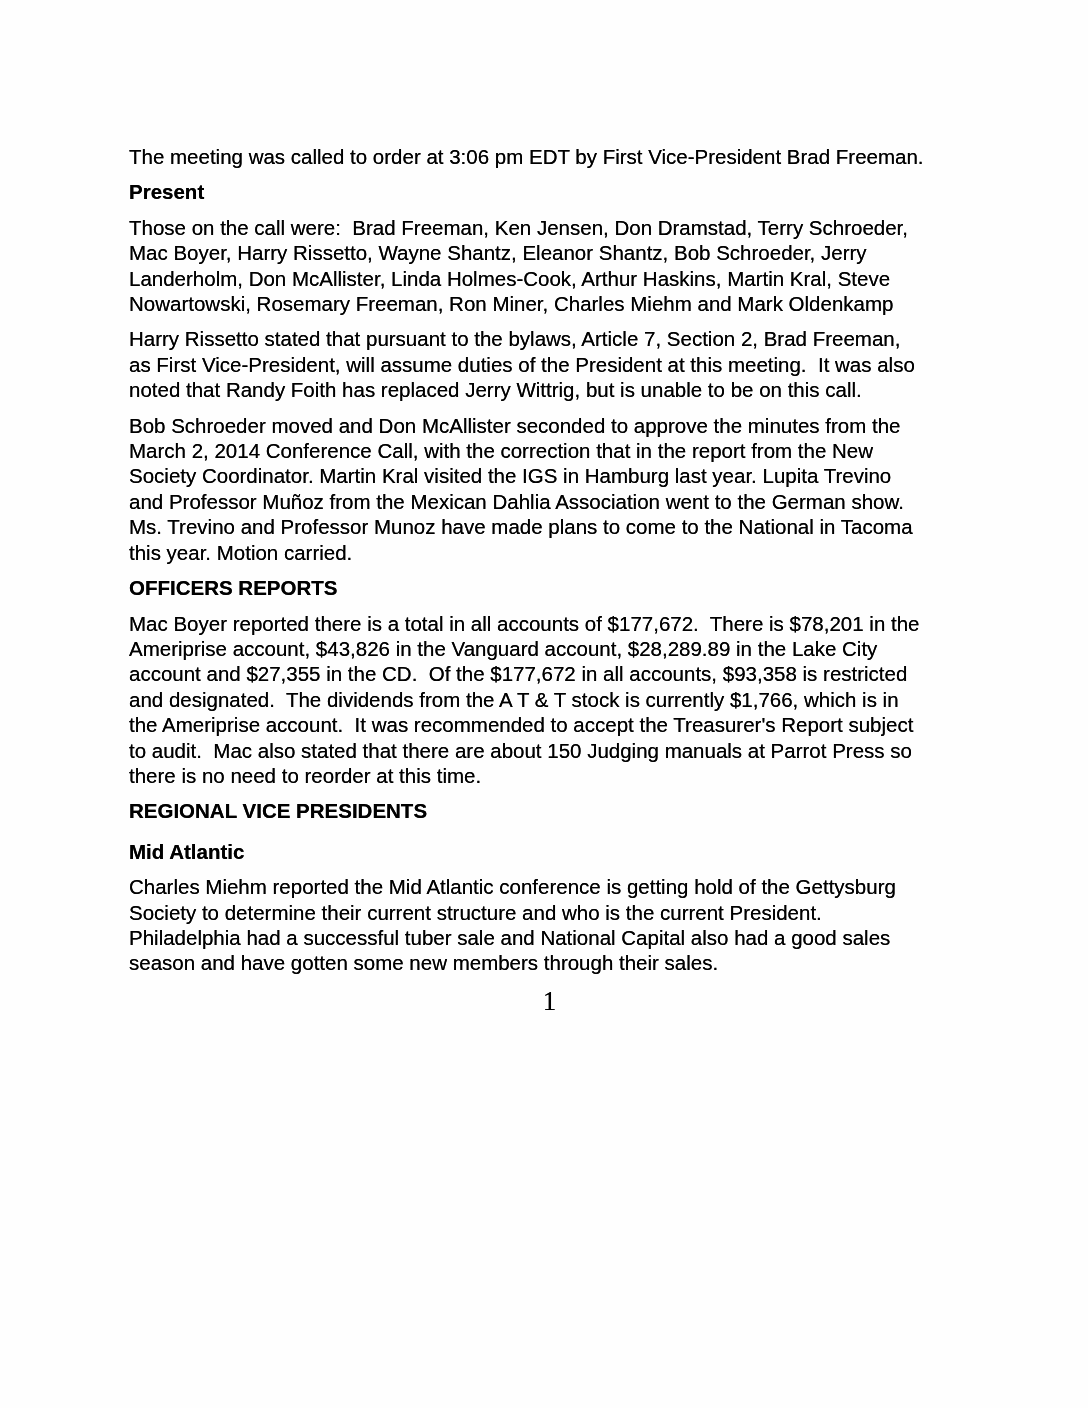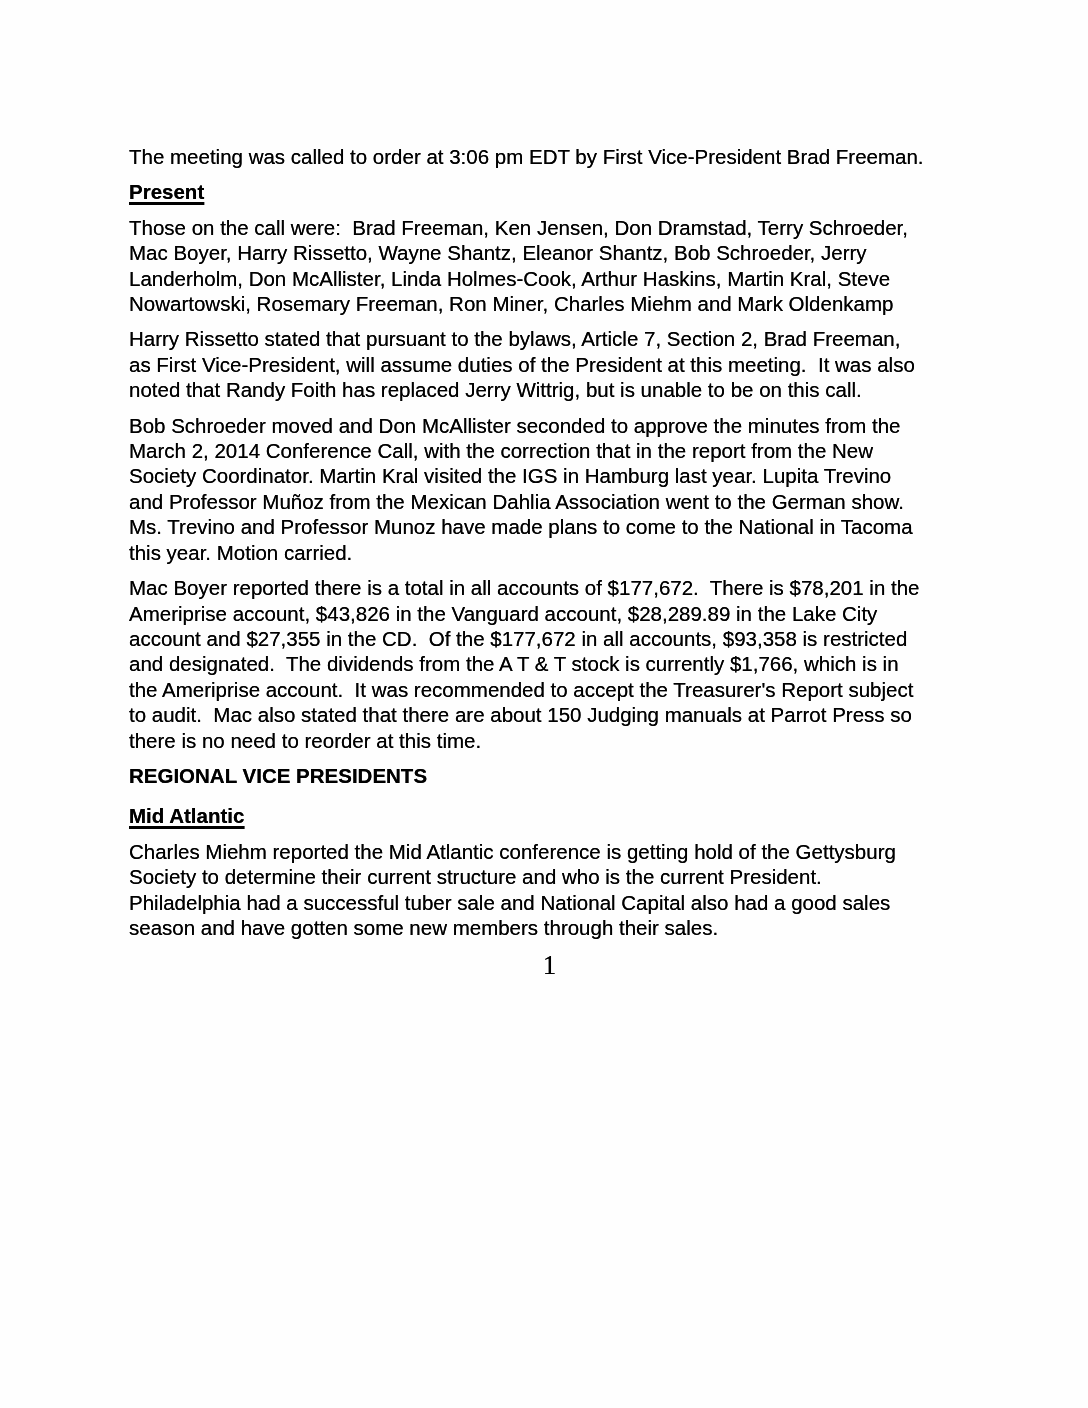--- a/index.html
+++ b/index.html
@@ -14,21 +14,20 @@
     font-size: 20.5px;
     line-height: 25.4px;
     color: #000;
     overflow: hidden;
     text-shadow: 0 0 0.6px rgba(0,0,0,0.85);
   }
   .para { margin: 0 0 10px 0; white-space: pre; }
   .heading { margin: 0 0 10px 0; white-space: pre; }
   .heading .hd { font-weight: bold; }
   .u {
-    text-decoration: underline;
     text-decoration-thickness: 2.5px;
     text-underline-offset: 3px;
     text-align: center;
   }
   .mt-xl { margin-top: 17px; }
   .mt-md { margin-top: 15px; }
   .mt-sm2 { margin-top: 10px; }
   .mt-sm { margin-top: 8px; }
   .pagenum {
     font-family: "Liberation Serif", "DejaVu Serif", serif;
@@ -60,20 +59,21 @@
 
 
 
   <p class="para">Bob Schroeder moved and Don McAllister seconded to approve the minutes from the
 March 2, 2014 Conference Call, with the correction that in the report from the New
 Society Coordinator. Martin Kral visited the IGS in Hamburg last year. Lupita Trevino
 and Professor Muñoz from the Mexican Dahlia Association went to the German show.
 Ms. Trevino and Professor Munoz have made plans to come to the National in Tacoma
 this year. Motion carried.</p>
 
+  <p class="heading mt-sm"><span class="hd u">OFFICERS REPORTS</span></p>
 
 
   <p class="para">Mac Boyer reported there is a total in all accounts of $177,672.  There is $78,201 in the
 Ameriprise account, $43,826 in the Vanguard account, $28,289.89 in the Lake City
 account and $27,355 in the CD.  Of the $177,672 in all accounts, $93,358 is restricted
 and designated.  The dividends from the A T &amp; T stock is currently $1,766, which is in
 the Ameriprise account.  It was recommended to accept the Treasurer's Report subject
 to audit.  Mac also stated that there are about 150 Judging manuals at Parrot Press so
 there is no need to reorder at this time.</p>
 

